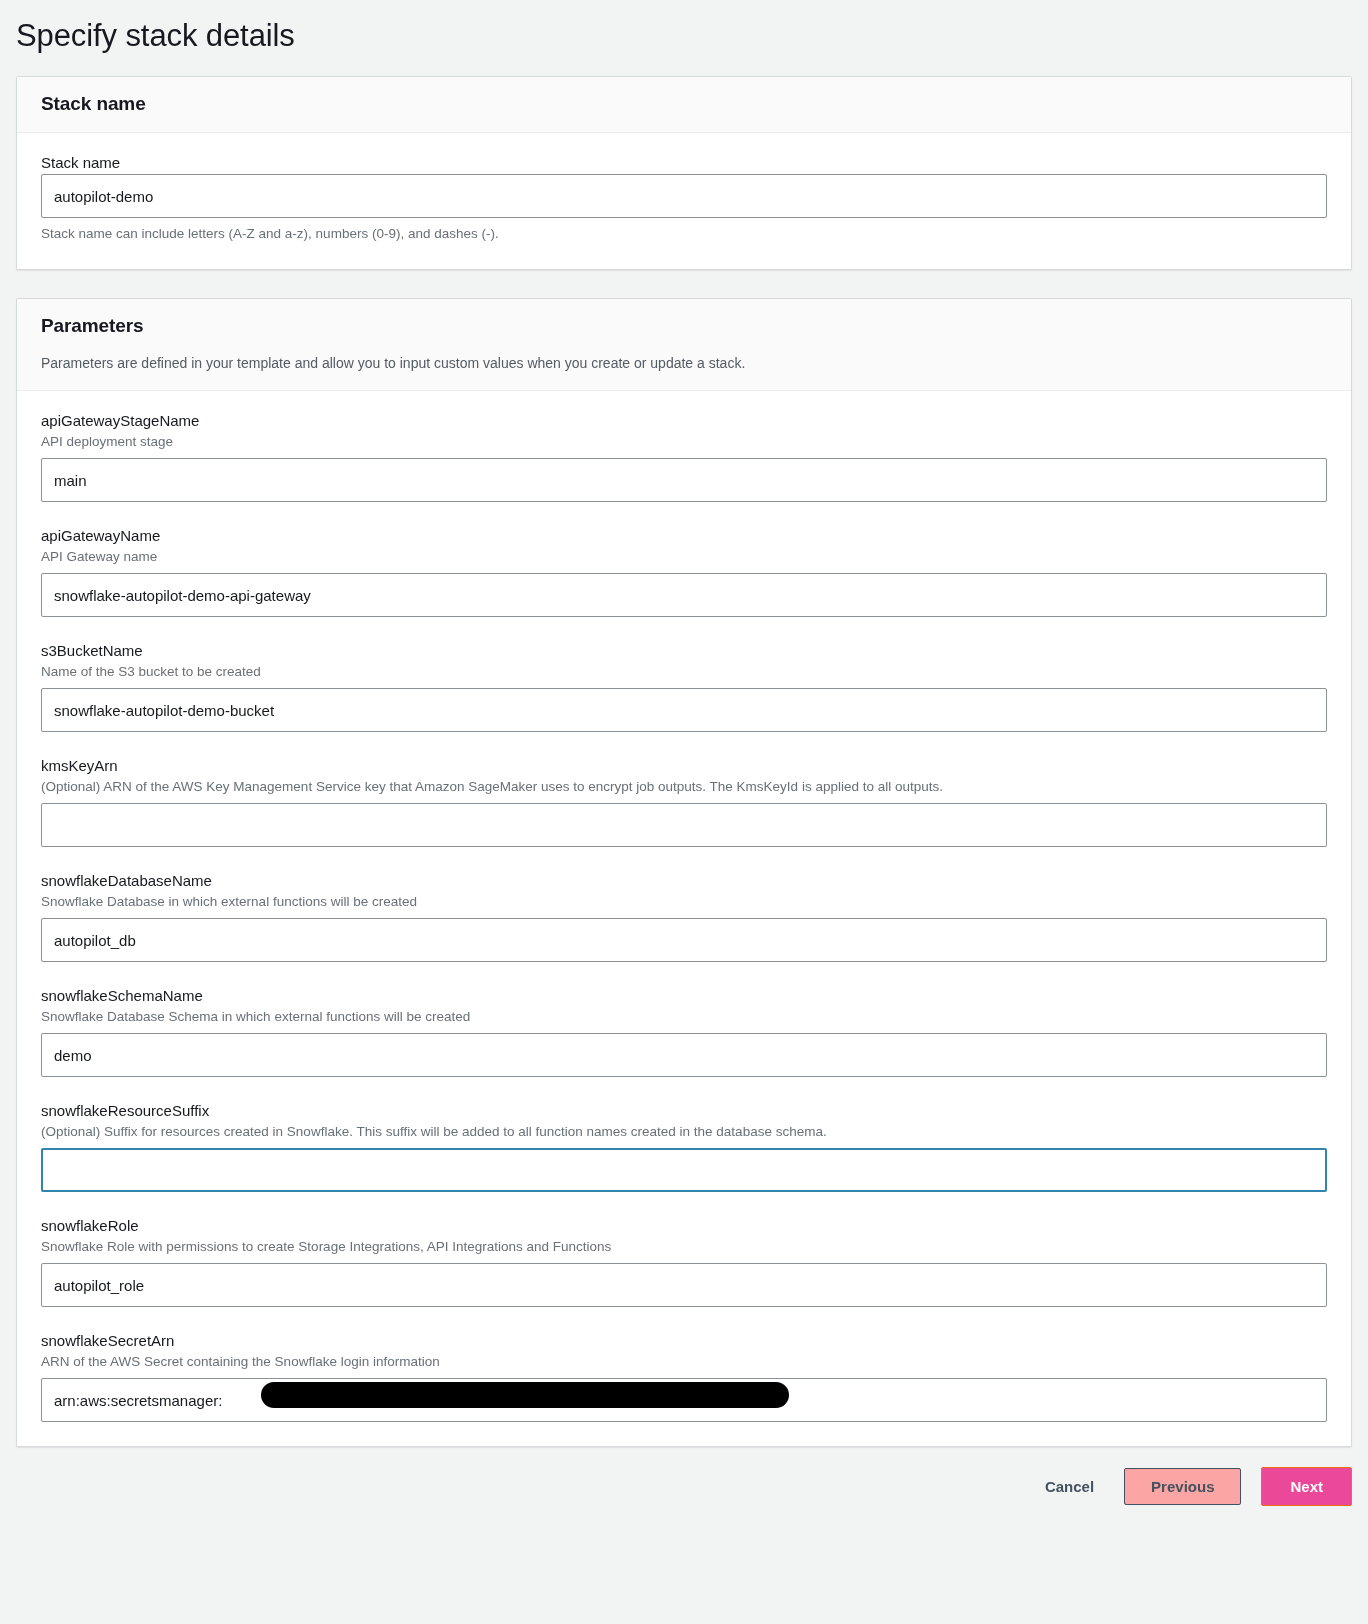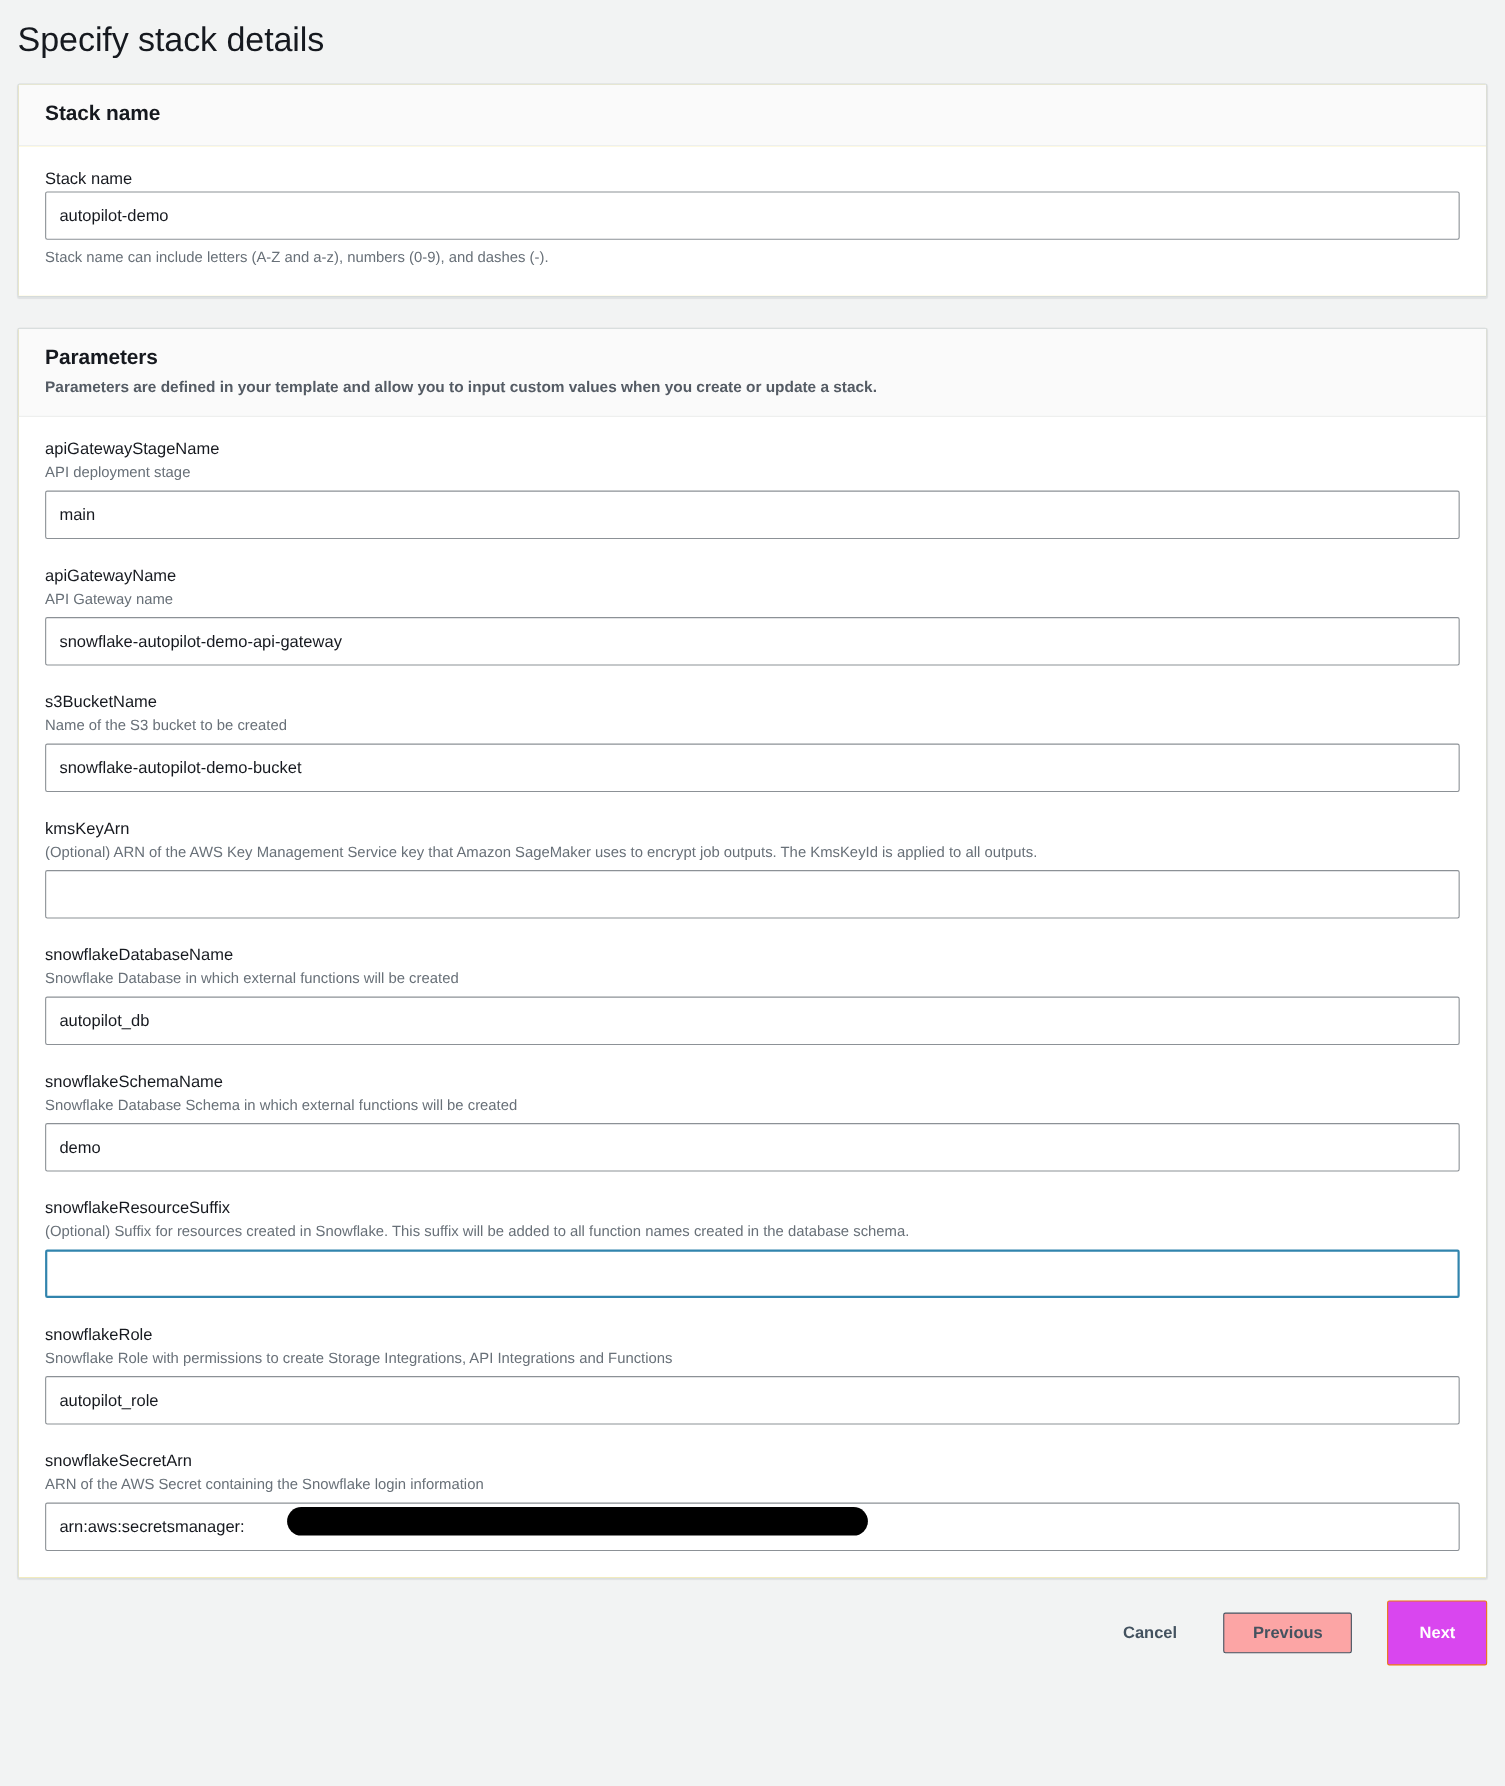--- a/index.html
+++ b/index.html
@@ -42,24 +42,24 @@
     padding: 16px 24px 17px 24px;
   }
   .panel-header h2 {
     margin: 0;
     font-size: 19px;
     font-weight: 700;
     color: #16191f;
     letter-spacing: -0.1px;
   }
   .panel-header .panel-sub {
-    margin: 4px 0 0 0;
+    margin: 16px 0 0 0;
     font-size: 14px;
     color: #545b64;
-    font-weight: 700;
+    font-weight: 400;
     line-height: 20px;
   }
   .panel-body {
     padding: 20px 24px 24px 24px;
     background: #ffffff;
   }
 
   .gap { height: 28px; }
 
   
@@ -115,21 +115,21 @@
 
   
   .field.stackname { margin-bottom: 2px; }
 
   
   .footer {
     margin: 16px 16px 0 16px;
     display: flex;
     justify-content: flex-end;
     align-items: center;
-    gap: 32px;
+    gap: 20px;
     padding-top: 4px;
   }
   .btn-link {
     font-size: 15px;
     font-weight: 700;
     color: #44525f;
     background: none;
     border: none;
     padding: 8px 10px;
     cursor: pointer;
@@ -143,24 +143,24 @@
     border: 1px solid #44525f;
     border-radius: 2px;
     padding: 9px 26px;
     cursor: pointer;
     font-family: "Liberation Sans", sans-serif;
   }
   .btn-primary {
     font-size: 15px;
     font-weight: 700;
     color: #ffffff;
-    background: #d946ef;
+    background: #ec4899;
     border: 1px solid #ec7211;
     border-radius: 2px;
-    padding: 20px 28px;
+    padding: 10px 28px;
     cursor: pointer;
     font-family: "Liberation Sans", sans-serif;
   }
 </style>
 </head>
 <body>
 
 <div class="page">
 
   <h1 class="page-title">Specify stack details</h1>

